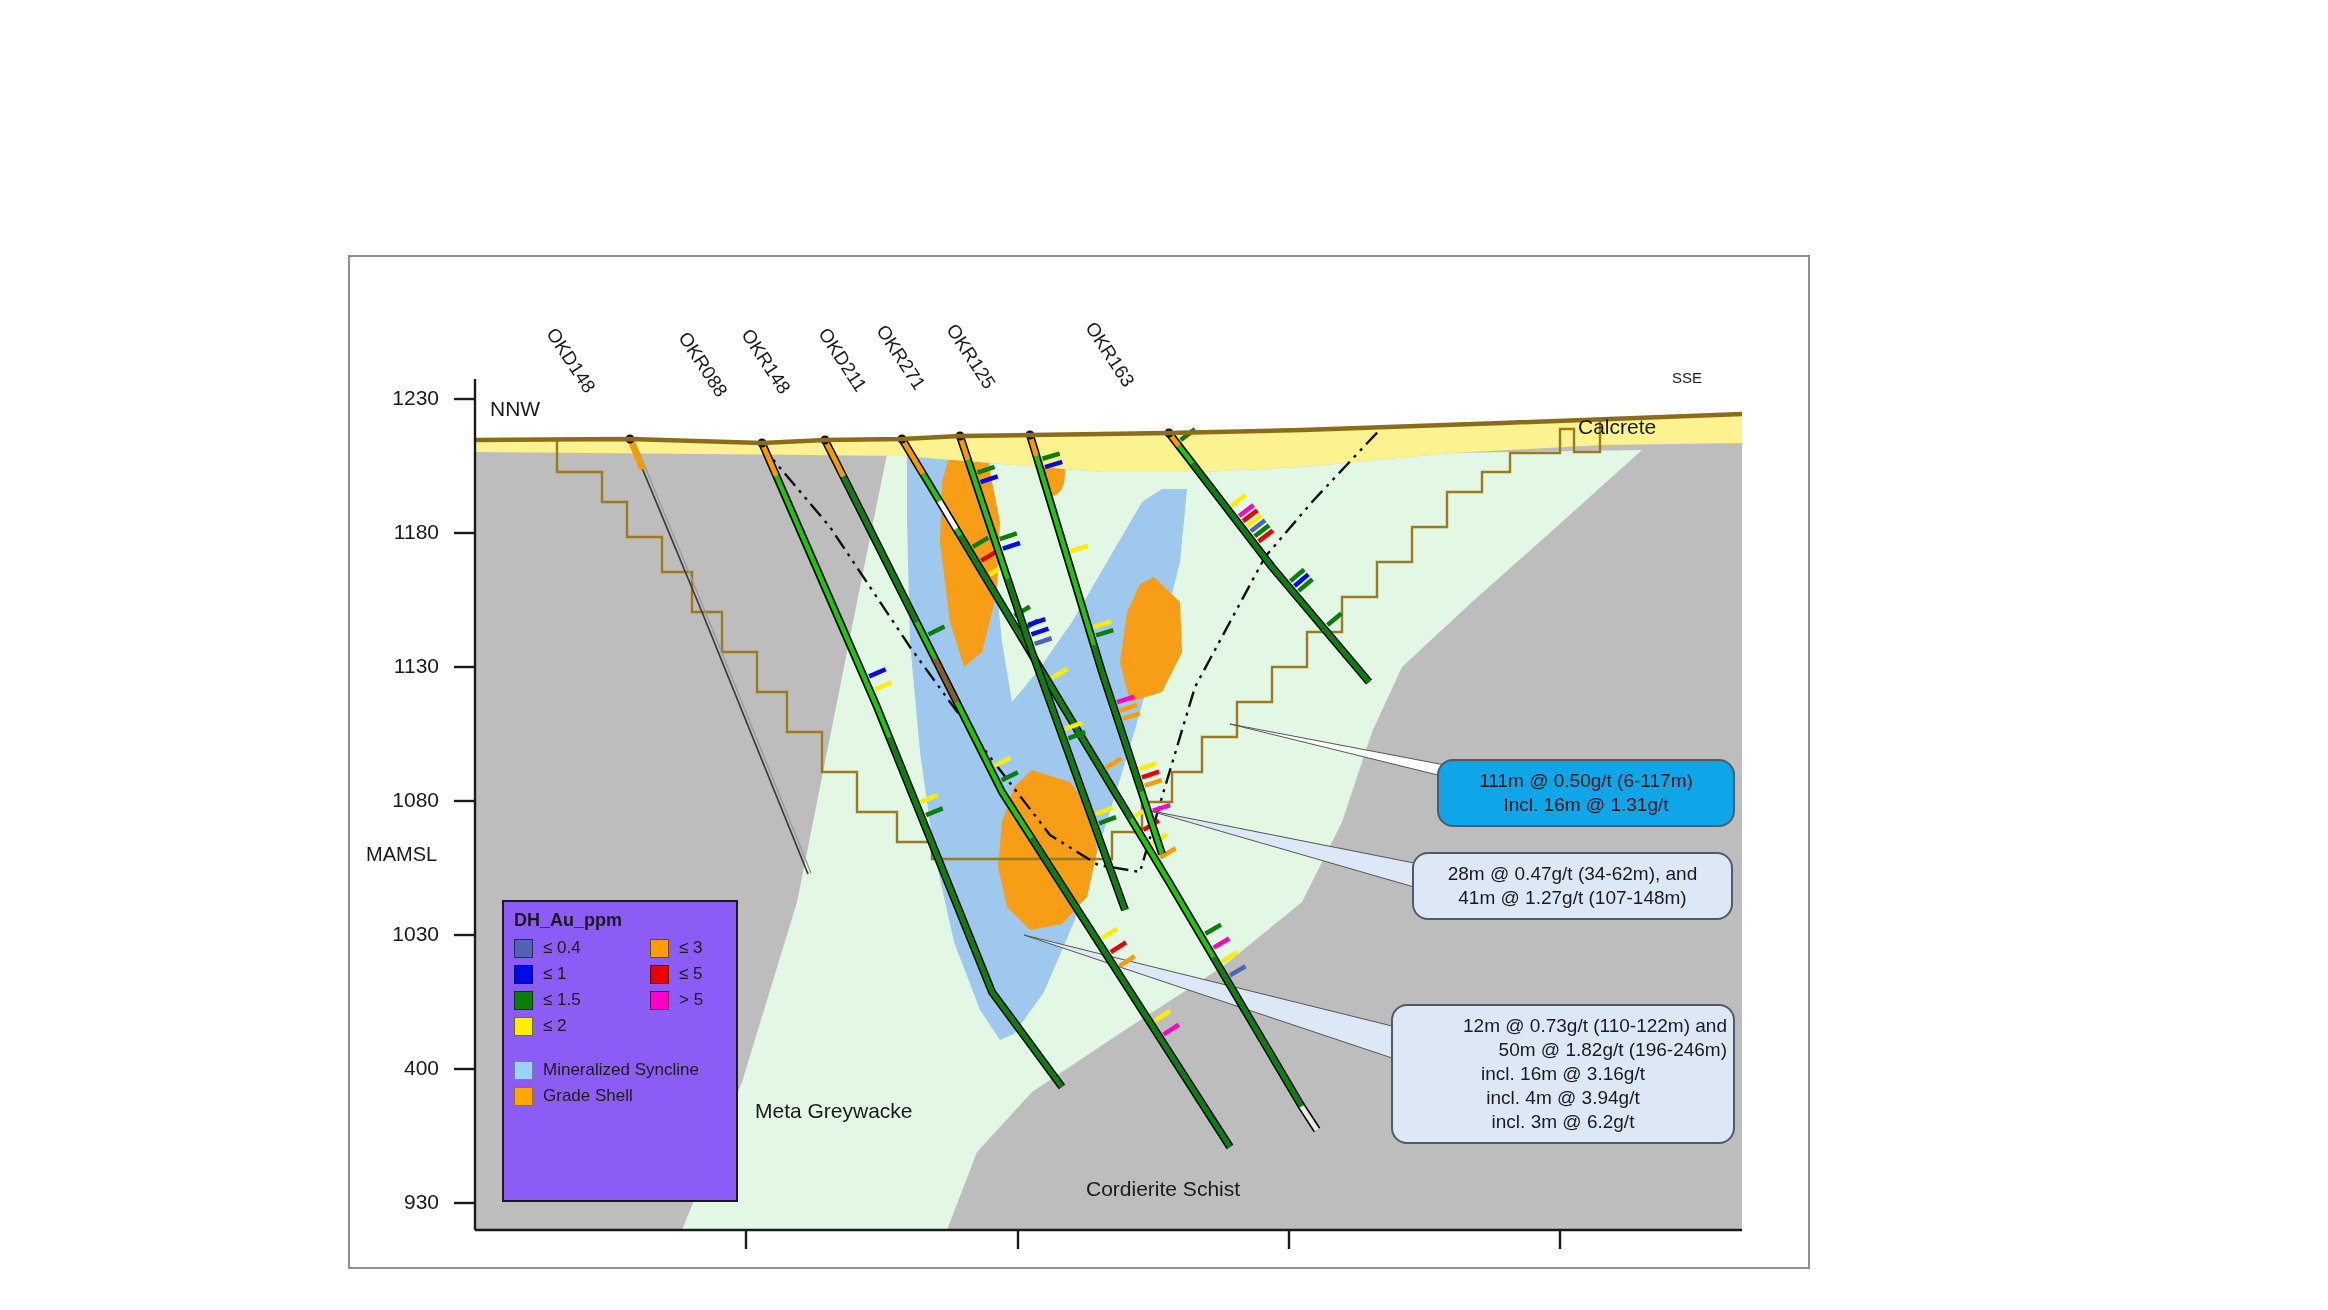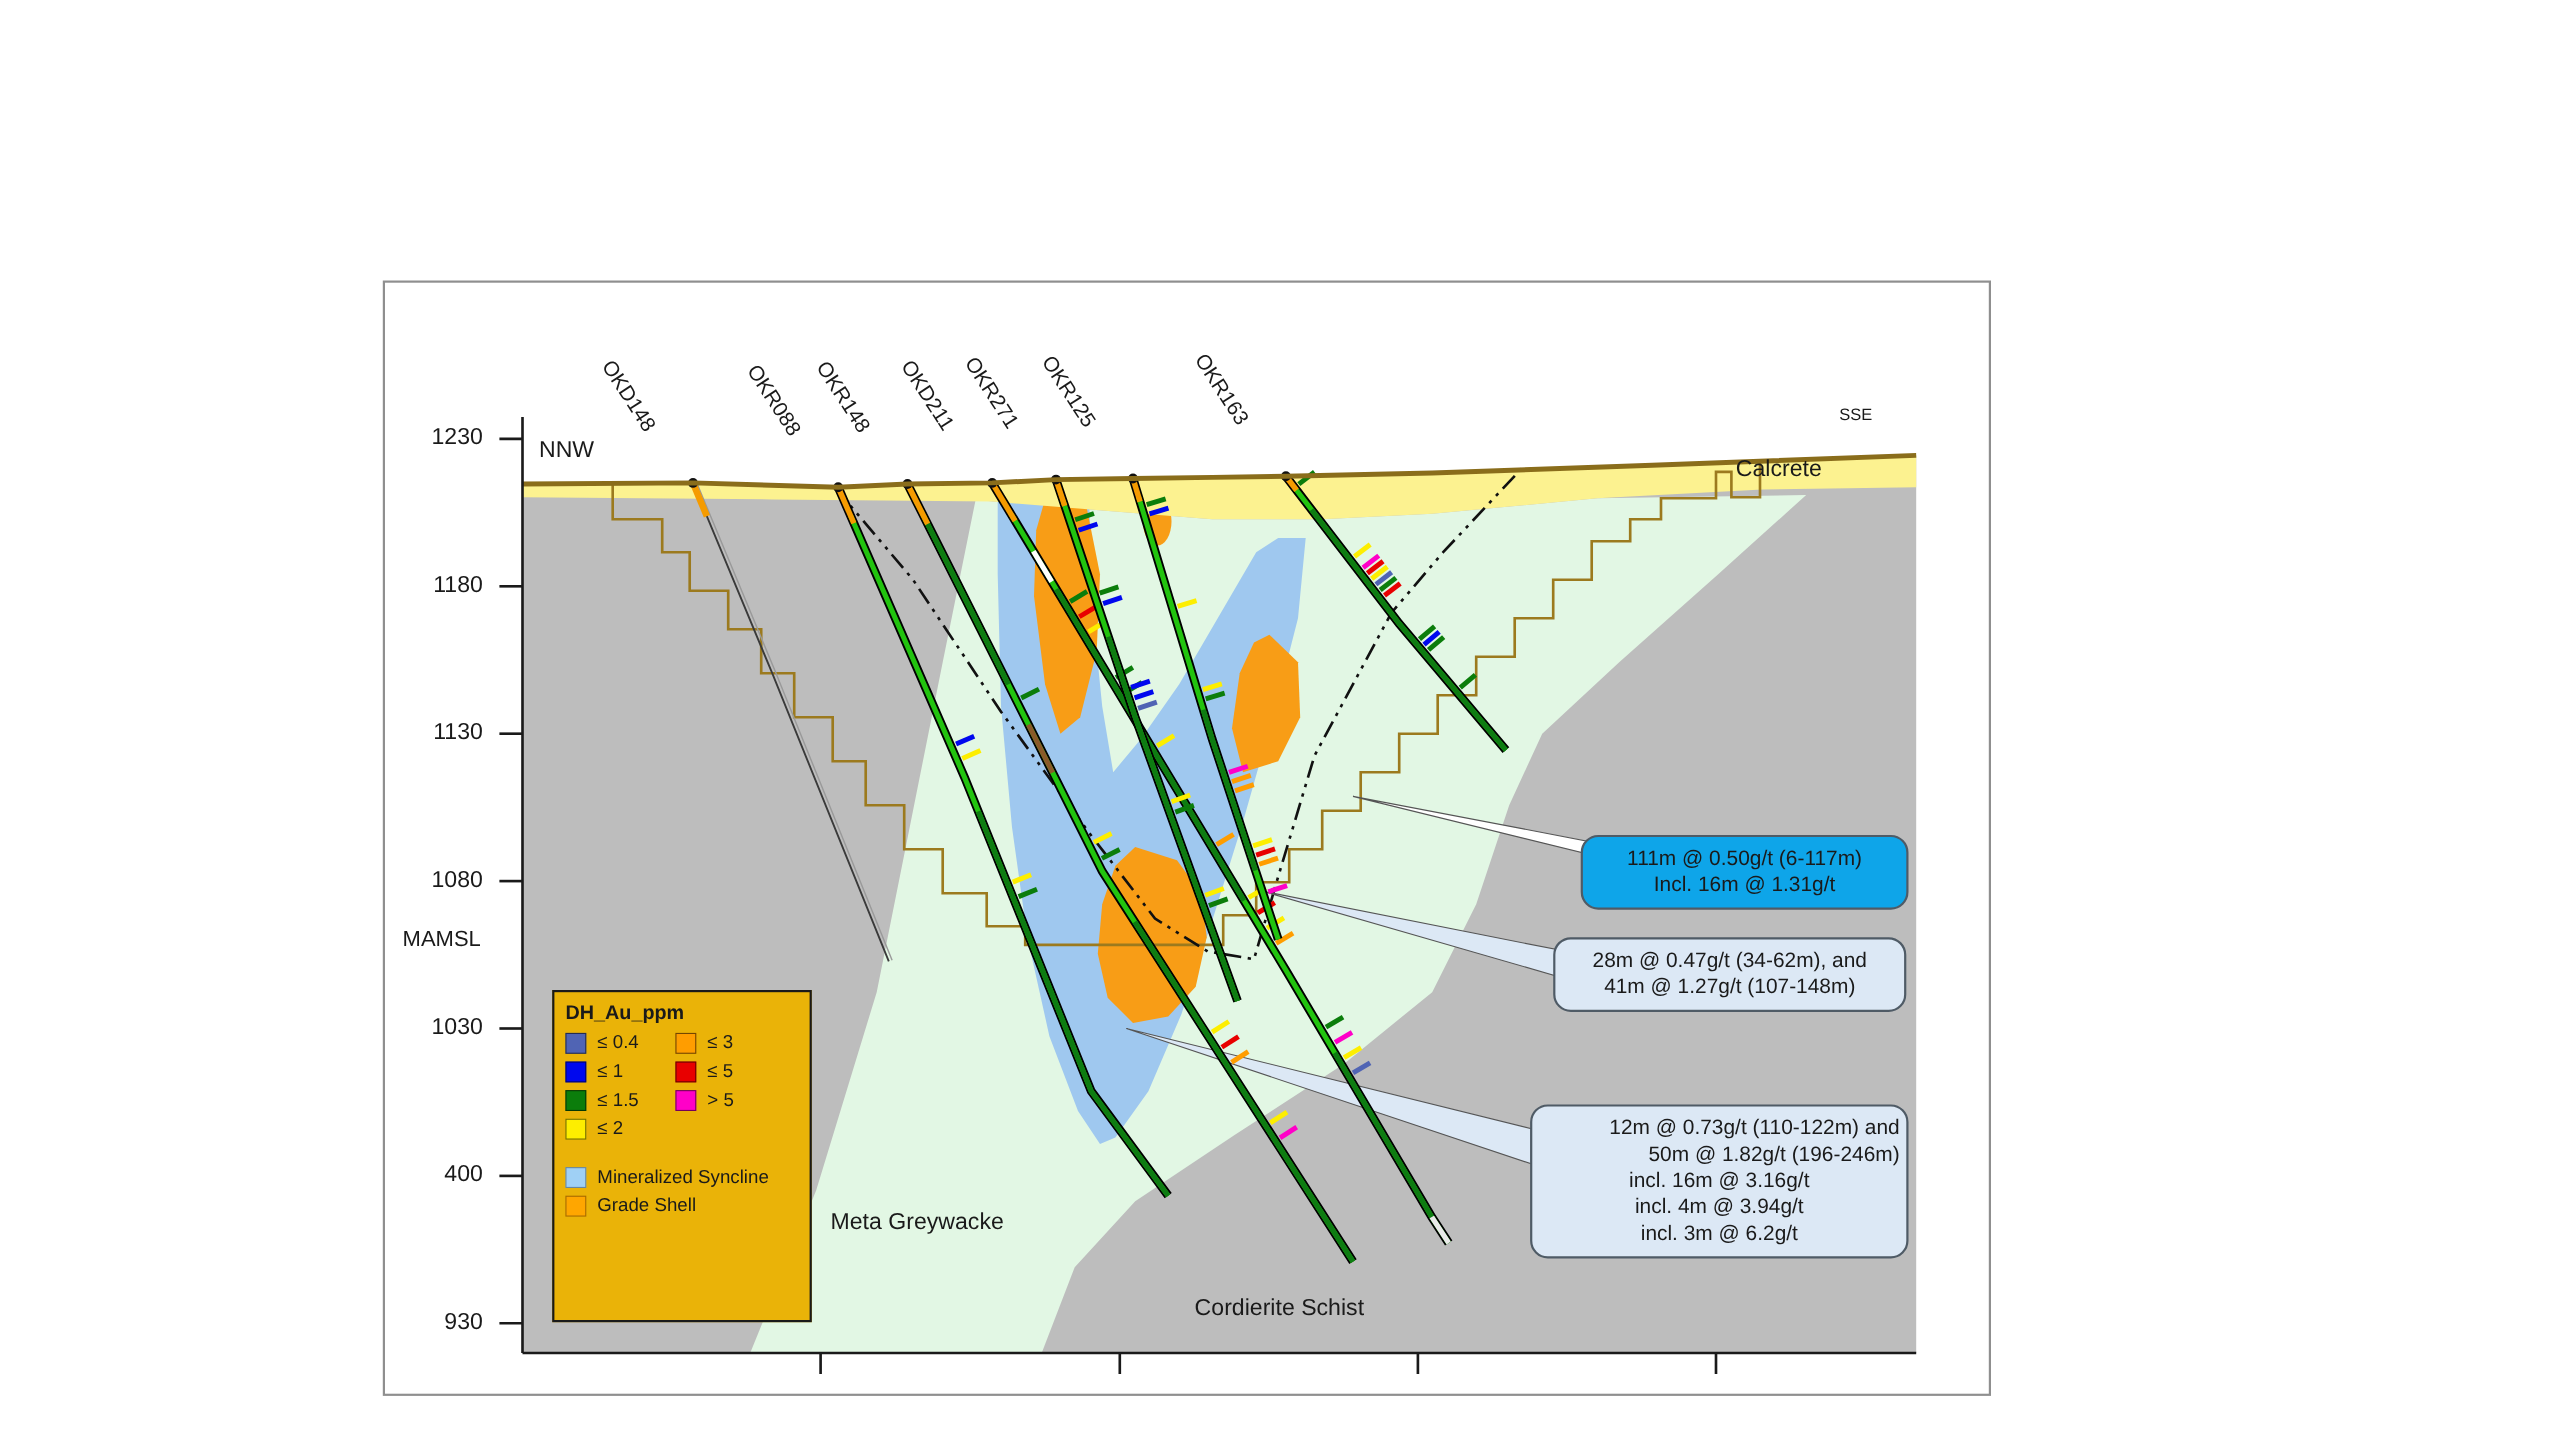--- a/index.html
+++ b/index.html
@@ -17,23 +17,23 @@
   #calcrete-label{left:1228px;top:158px;font-size:21px;}
   #greywacke-label{left:405px;top:842px;font-size:21px;}
   #schist-label{left:736px;top:920px;font-size:21px;}
   .hole-label{position:absolute;font-size:19px;transform:rotate(57deg);transform-origin:0 0;}
   .callout{position:absolute;border:2px solid #4f5b66;border-radius:16px;
            font-size:19px;line-height:24px;text-align:center;padding:8px 6px;}
   .callout.white{background:#0ea5e9;}
   .callout.blue{background:#dce8f5;}
   .callout .left-line{text-align:right;padding-left:12px;}
   #legend{position:absolute;left:152px;top:643px;width:236px;height:302px;
-          background:#eab308;border:2px solid #1a1a1a;box-sizing:border-box;padding:8px 0 0 10px;}
+          background:#8b5cf6;border:2px solid #1a1a1a;box-sizing:border-box;padding:8px 0 0 10px;}
   #legend-title{font-size:18px;font-weight:bold;}
-  #grade-grid{display:flex;margin-top:4px;}
+  #grade-grid{display:flex;margin-top:4px;gap:36px;}
   .grade-col{display:flex;flex-direction:column;}
   .grade-col.c1{width:100px;}
   .grade-item{display:flex;align-items:center;height:26px;font-size:17px;}
   .swatch{width:17px;height:17px;margin-right:10px;border:1px solid rgba(0,0,0,.55);flex:0 0 auto;}
   .legend-line-row{display:flex;align-items:center;height:27px;font-size:17px;}
   #legend-lines{margin-top:36px;}
   .line-sample{width:48px;margin-right:10px;flex:0 0 auto;}
   #legend-patches{margin-top:18px;}
   .patch-item{display:flex;align-items:center;height:26px;font-size:17px;}
   .patch{width:17px;height:17px;margin-right:10px;border:1px solid rgba(0,0,0,.35);flex:0 0 auto;}

